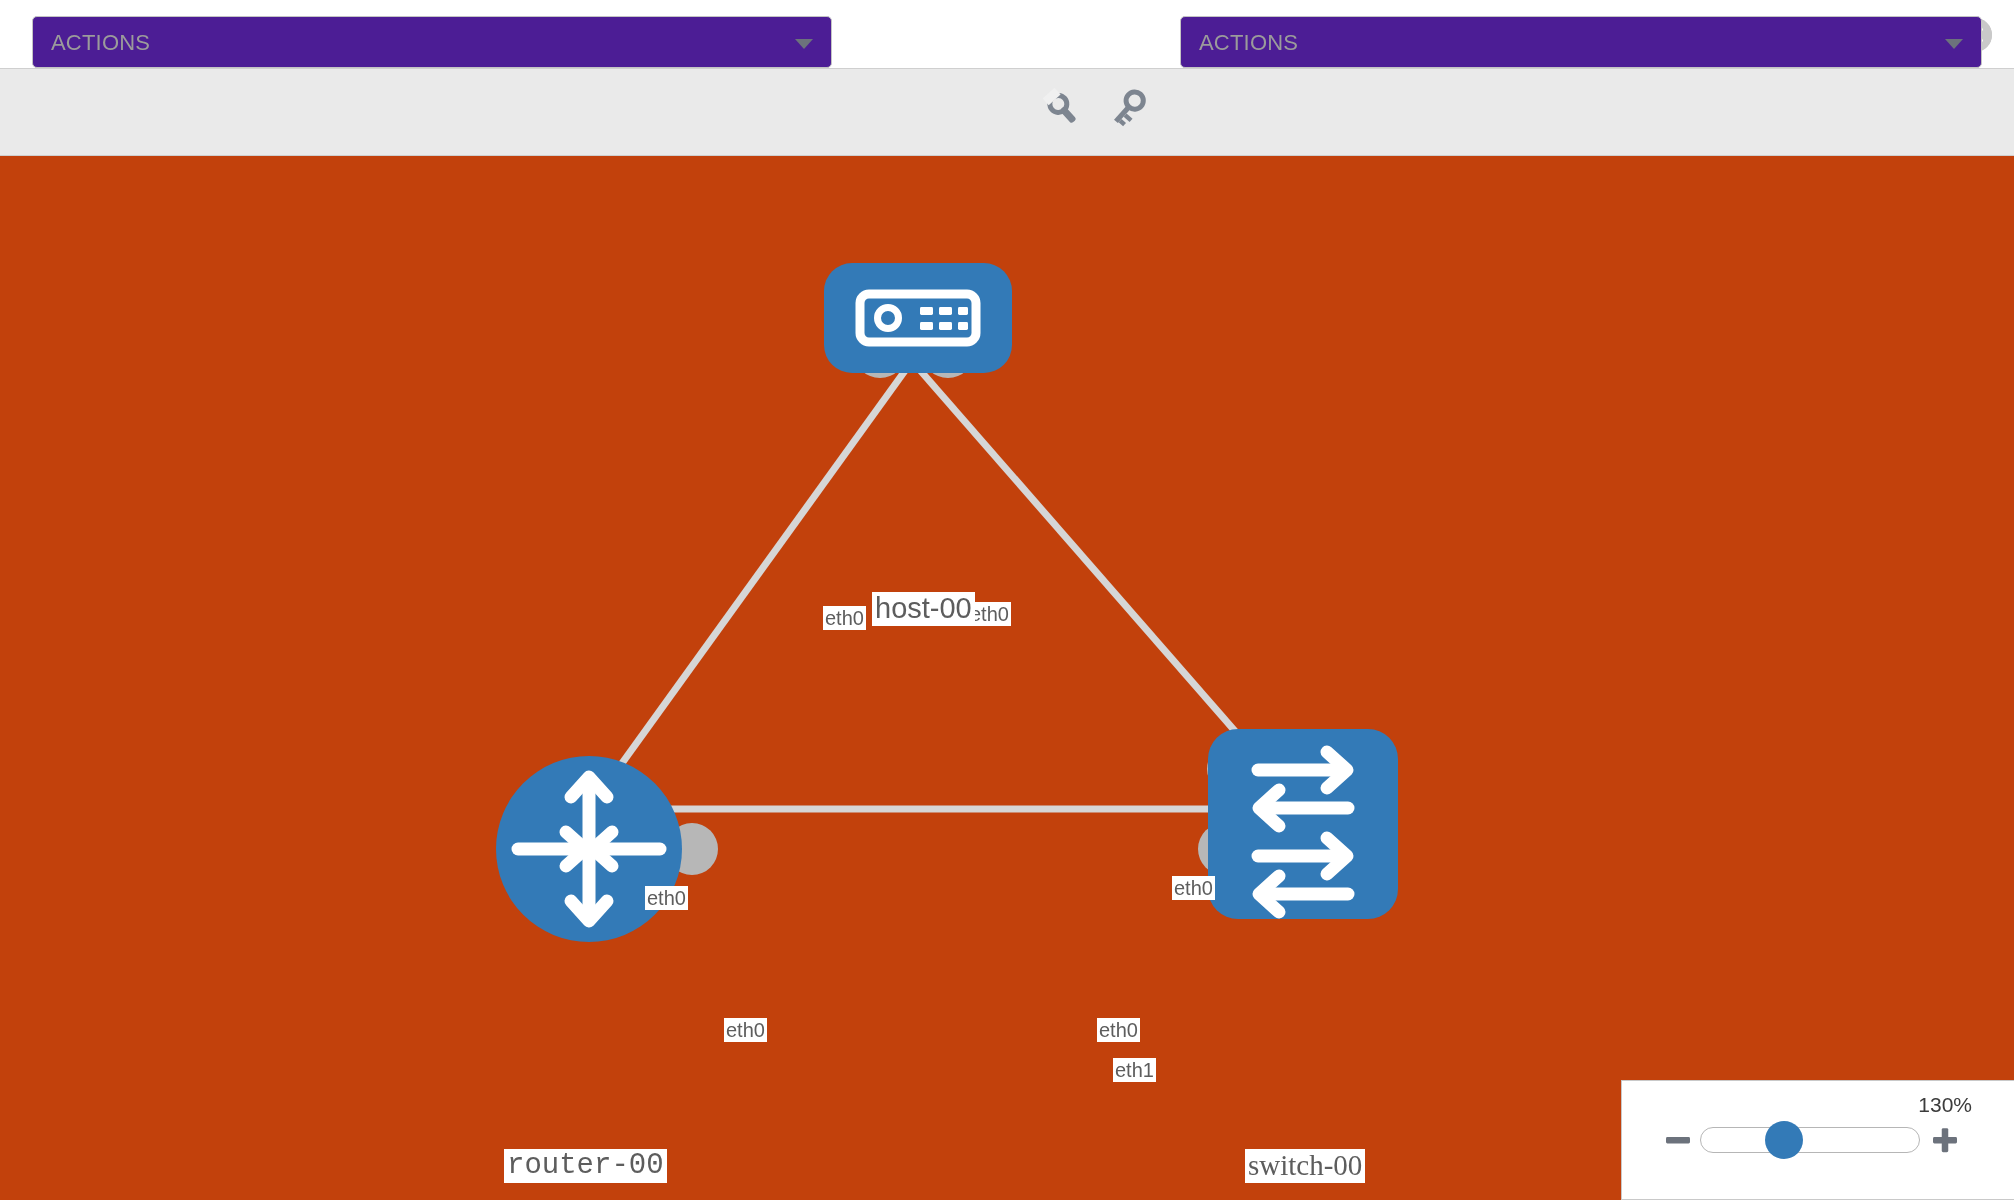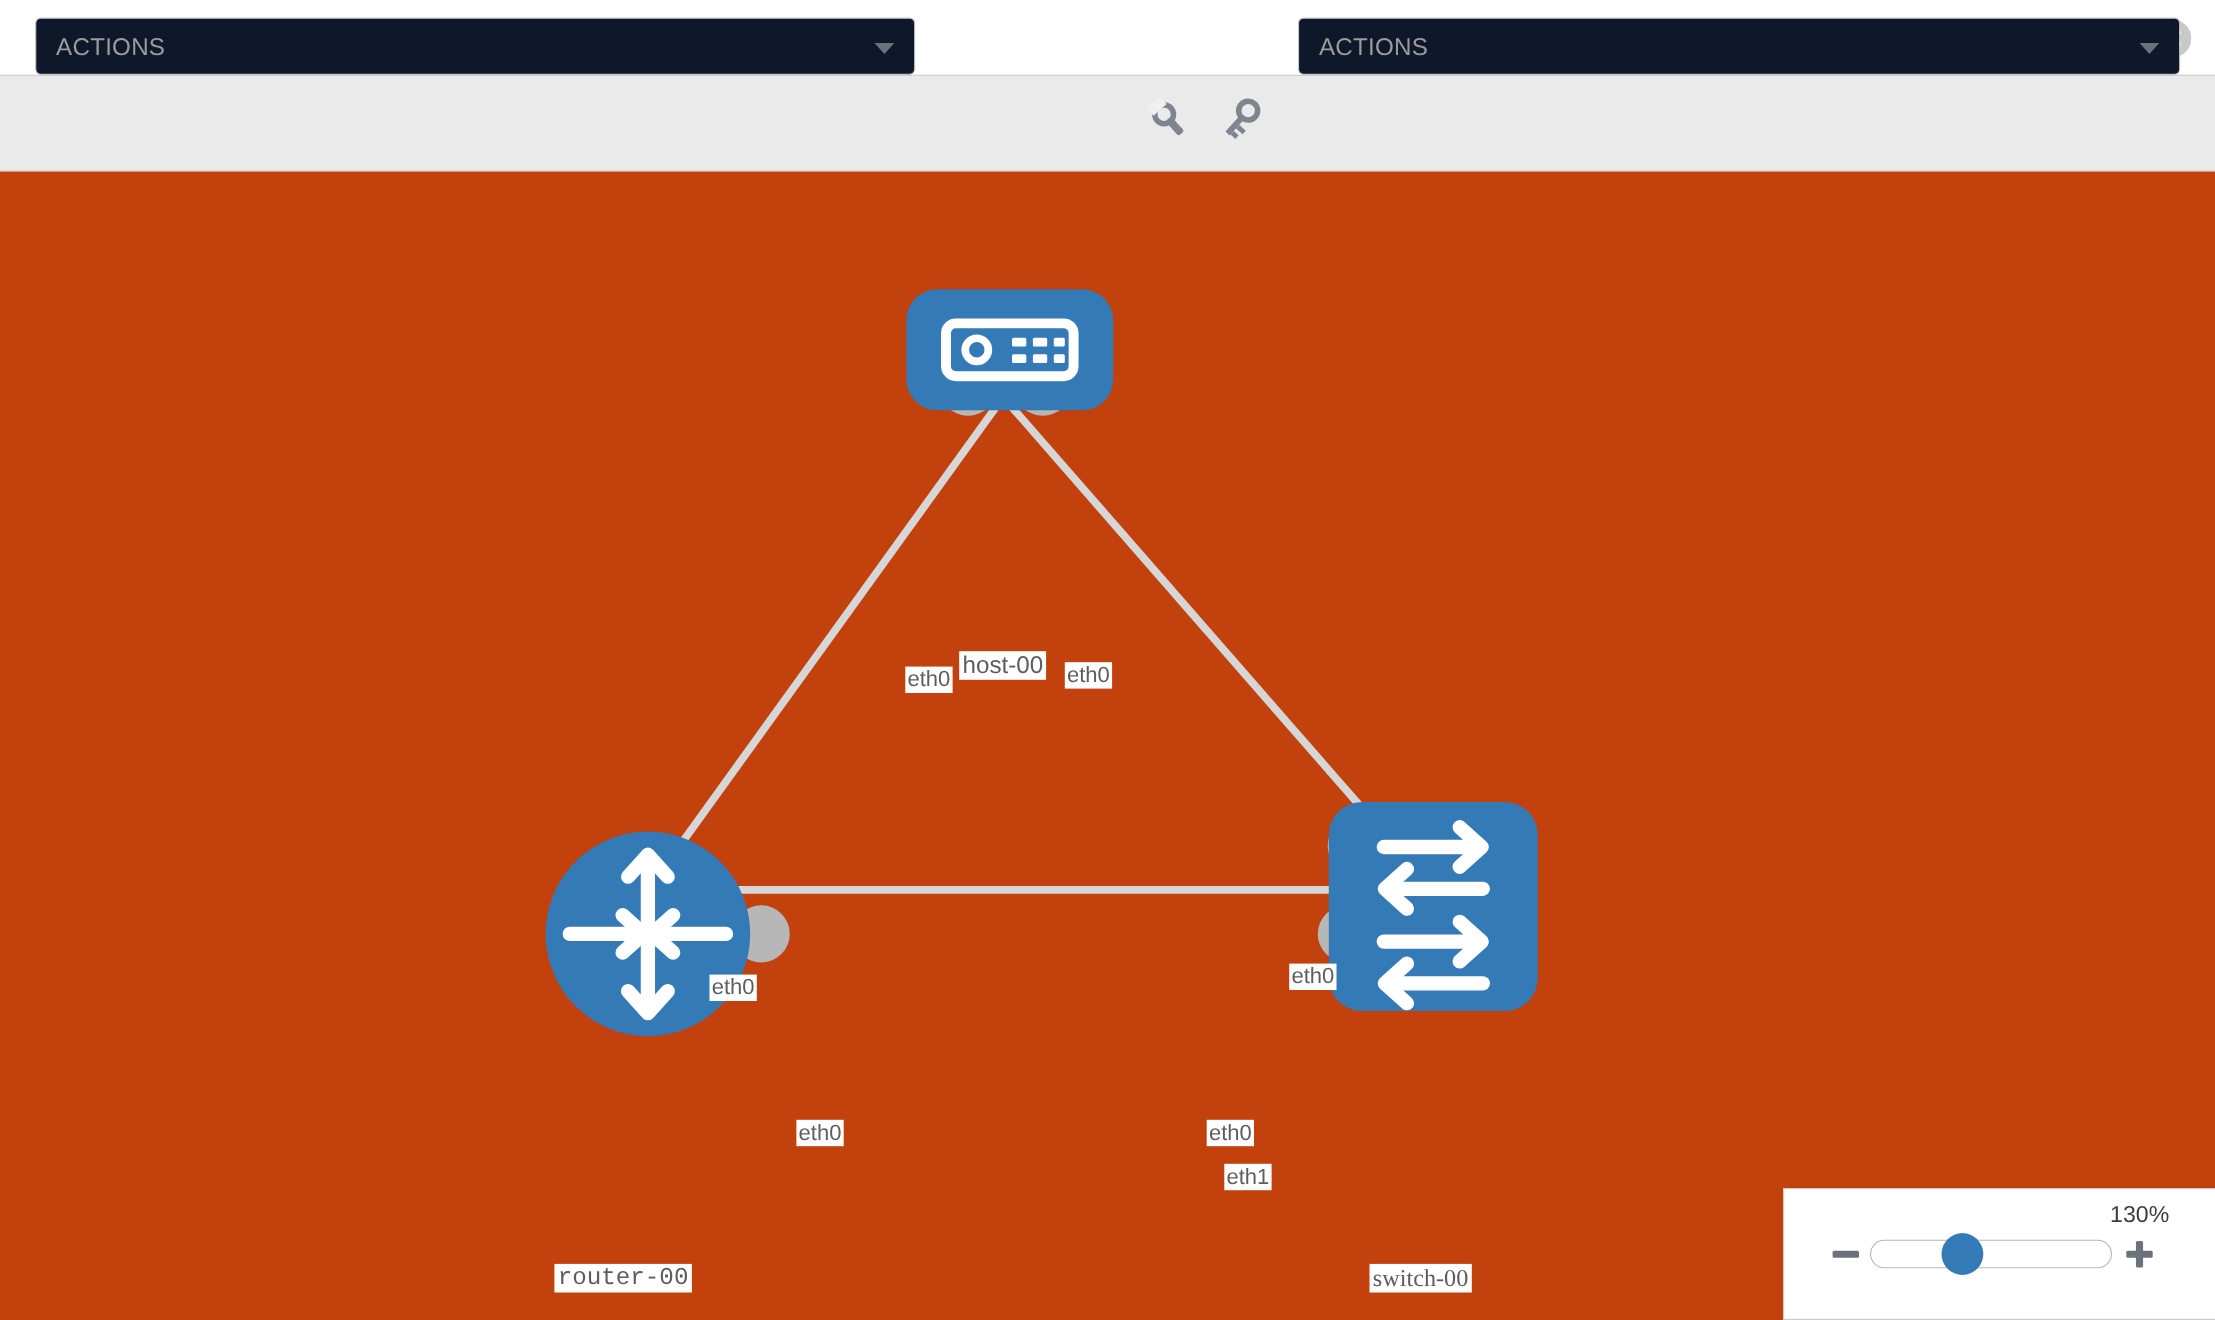--- a/index.html
+++ b/index.html
@@ -54,21 +54,21 @@
     width: 2014px;
     height: 88px;
     background: #eaeaea;
     border-top: 1px solid #cfcfcf;
     border-bottom: 1px solid #cfcfcf;
     box-sizing: border-box;
   }
   .dropdown {
     position: absolute;
     box-sizing: border-box;
-    background: #0f172a;
+    background: #4c1d95;
     border: 1px solid #c4c4c4;
     border-radius: 5px;
     height: 52px;
   }
   .dropdown .dd-label {
     position: absolute;
     left: 18px;
     top: 13px;
     font-size: 22px;
     color: #9b9b9b;
@@ -115,21 +115,21 @@
 
   
   .node-label, .iface-label {
     position: absolute;
     background: #ffffff;
     color: #5d5d5d;
     white-space: nowrap;
     line-height: 1.1;
   }
   .node-label {
-    font-size: 22px;
+    font-size: 29px;
     padding: 1px 3px;
   }
   .iface-label {
     font-size: 20px;
     padding: 1px 2px;
   }
 
   
   .zoom-panel {
     position: absolute;

